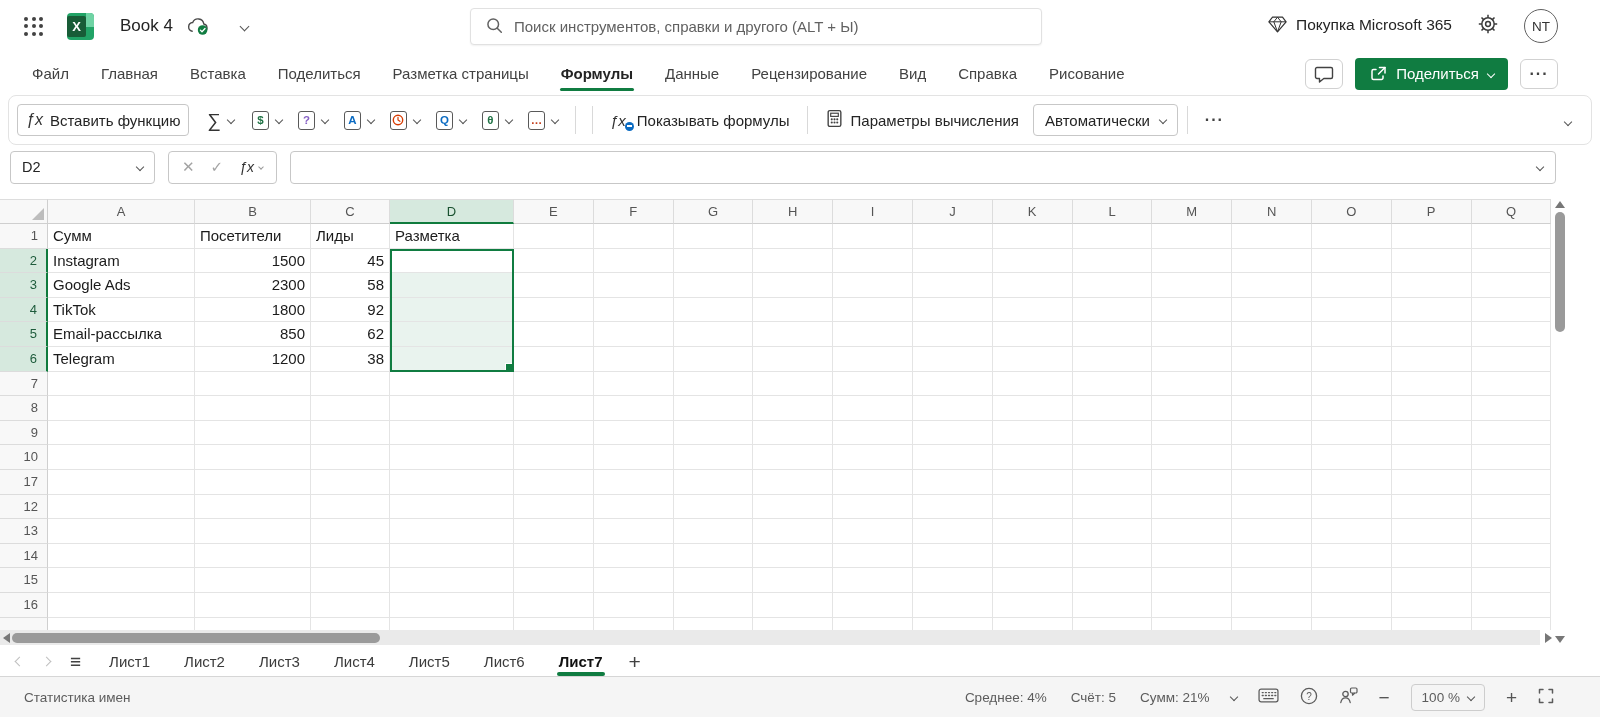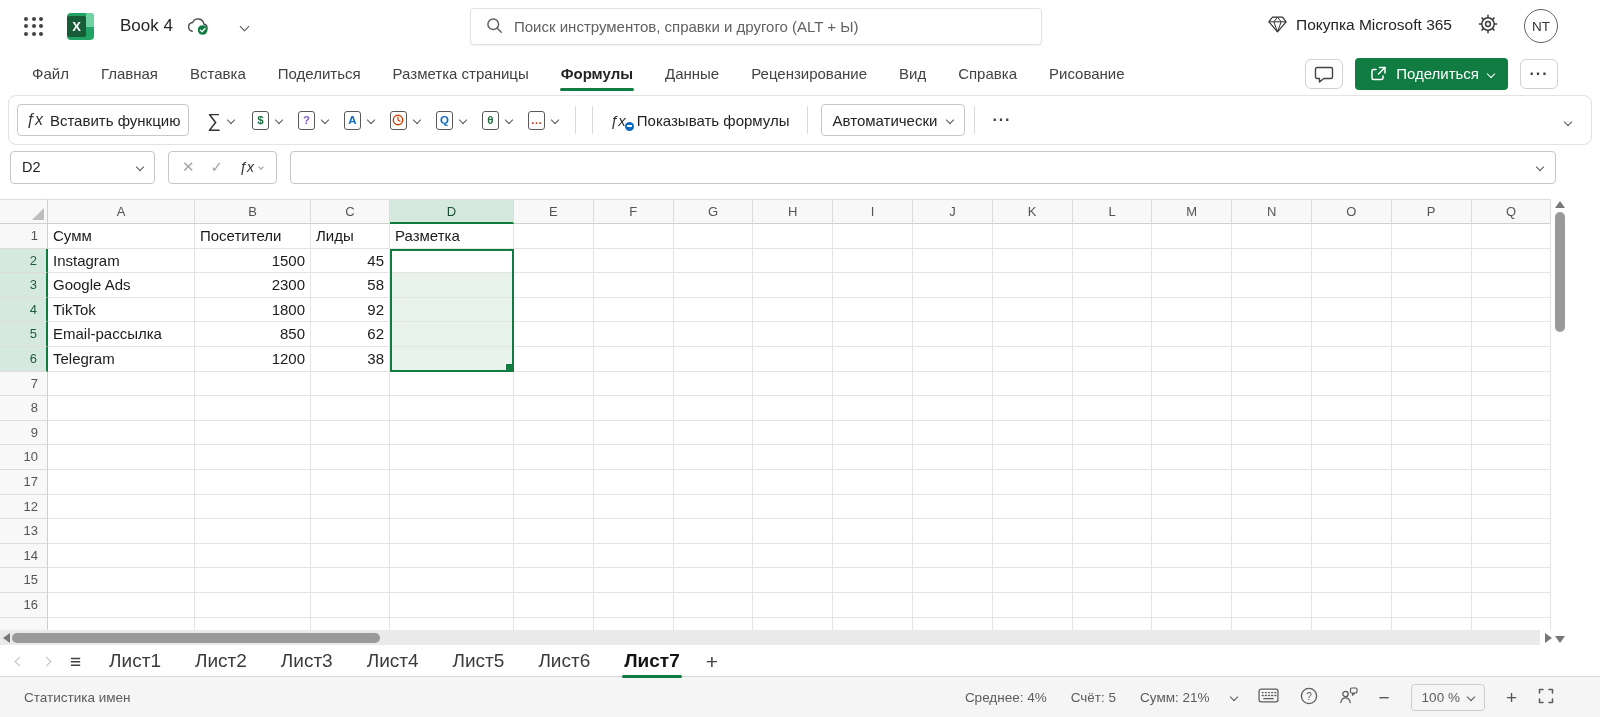--- a/index.html
+++ b/index.html
@@ -87,21 +87,21 @@
   .tri-down{position:absolute;left:2px;bottom:0;width:0;height:0;border-left:5px solid transparent;border-right:5px solid transparent;border-top:7px solid #777;cursor:pointer}
   .hscroll{position:absolute;left:0;top:431px;width:1540px;height:15px;background:#eaeaea}
   .h-thumb{position:absolute;left:12px;top:2.5px;width:368px;height:10px;background:#9a9a9a;border-radius:5px;cursor:pointer}
   .tri-left{position:absolute;left:3px;top:3px;width:0;height:0;border-top:5px solid transparent;border-bottom:5px solid transparent;border-right:7px solid #777;cursor:pointer}
   .tri-right{position:absolute;left:1545px;top:434px;width:0;height:0;border-top:5px solid transparent;border-bottom:5px solid transparent;border-left:7px solid #777;cursor:pointer}
 
   
   .sheetbar{height:30px;display:flex;align-items:center;padding-left:16px;gap:20px}
   .hamb{font-size:19px;color:#424242;cursor:pointer;line-height:1}
   #sheet-tabs{display:flex;gap:30px;margin-left:6px}
-  .sheet-tab{font-size:19px;color:#3b3b3b;position:relative;padding:3px 2px;cursor:pointer}
+  .sheet-tab{font-size:15px;color:#3b3b3b;position:relative;padding:3px 2px;cursor:pointer}
   .sheet-tab.active{font-weight:700;color:#111}
   .sheet-tab.active::after{content:"";position:absolute;left:0;right:0;bottom:-3px;height:3.5px;background:#107c41;border-radius:2px}
   .addsheet{font-size:21px;color:#424242;cursor:pointer;margin-left:4px;line-height:1}
 
   
   .statusbar{height:41px;border-top:1px solid #d6d6d6;background:#f5f5f5;display:flex;align-items:center;padding:0 46px 0 24px;font-size:13.5px;color:#5c5c5c}
   .sb-right{margin-left:auto;display:flex;align-items:center;gap:21px}
   #sb-stats{display:flex;gap:24px}
   .sb-stat{cursor:pointer}
   .zoom-pill{border:1px solid #cdcdcd;border-radius:4px;height:27px;display:flex;align-items:center;gap:8px;padding:0 10px;background:#f5f5f5;cursor:pointer}
@@ -246,20 +246,35 @@
         <span class="chev sm"></span>
       </div>
     </div>
   <div class="vdiv"></div>
   <div class="vdiv"></div>
   <div class="rb-btn">
     <span class="fxeye">ƒx<b></b></span>
     <span>Показывать формулы</span>
   </div>
   <div class="vdiv"></div>
+  <div class="rb-btn">
+    <span>
+      <svg width="19" height="19" viewBox="0 0 18 18">
+          <rect x="3" y="1.5" width="12" height="15" rx="1.6" fill="none" stroke="#424242" stroke-width="1.3"></rect>
+          <rect x="5.4" y="4" width="7.2" height="3" fill="none" stroke="#424242" stroke-width="1.1"></rect>
+          <circle cx="6.4" cy="9.8" r="1" fill="#424242"></circle>
+          <circle cx="9" cy="9.8" r="1" fill="#424242"></circle>
+          <circle cx="11.6" cy="9.8" r="1" fill="#424242"></circle>
+          <circle cx="6.4" cy="12.8" r="1" fill="#424242"></circle>
+          <circle cx="9" cy="12.8" r="1" fill="#424242"></circle>
+          <circle cx="11.6" cy="12.8" r="1" fill="#424242"></circle>
+        </svg>
+    </span>
+    <span>Параметры вычисления</span>
+  </div>
   <div class="calc-dd">
     <span>Автоматически</span>
     <span class="chev sm"></span>
   </div>
   <div class="vdiv"></div>
   <div class="rb-btn">
       <span class="dots">···</span>
     </div>
   <div class="rb-collapse"><span class="chev sm"></span></div>
 </div>

